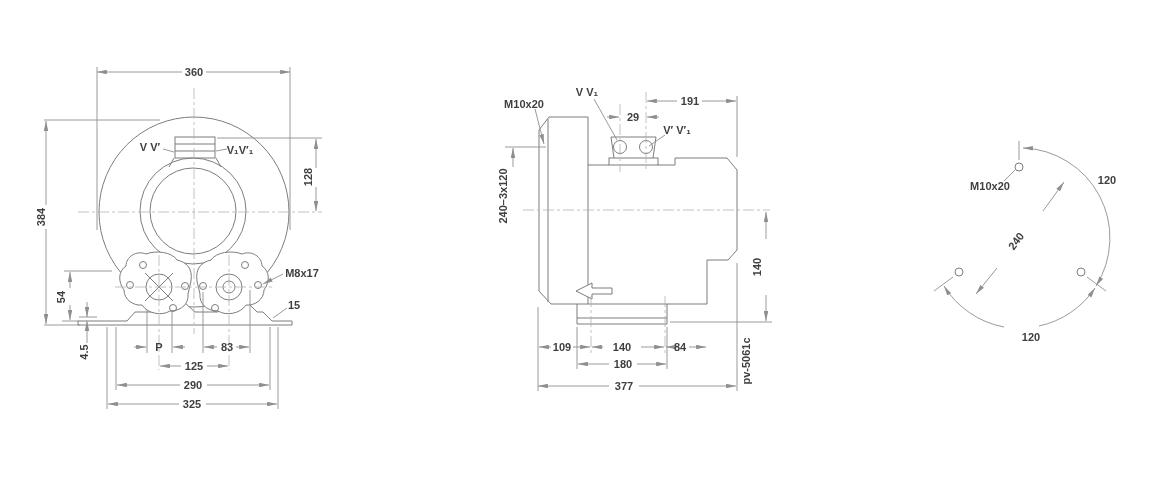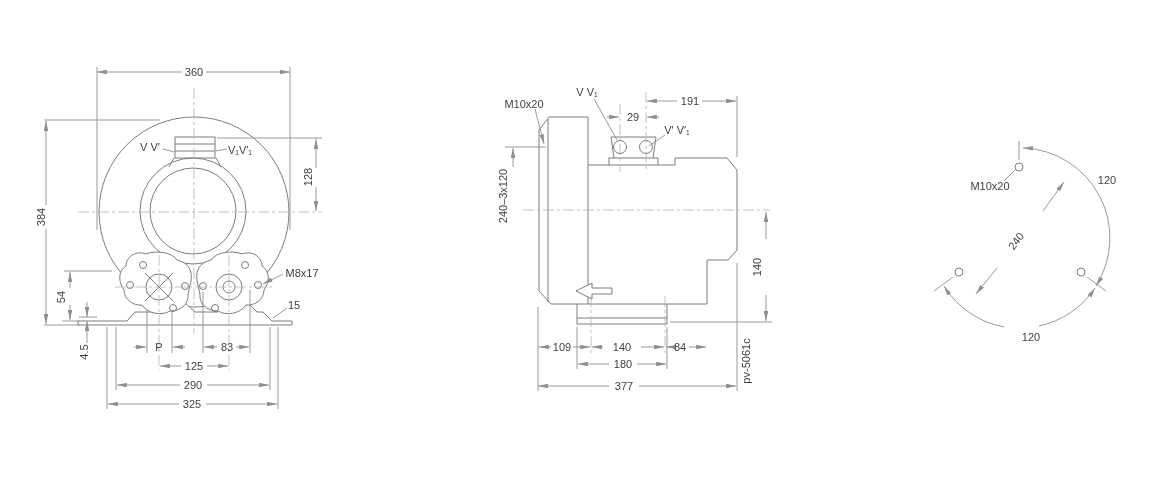--- a/index.html
+++ b/index.html
@@ -1,17 +1,17 @@
 <!DOCTYPE html>
 <html><head>
 <meta charset="utf-8">
 <style>
   html,body{margin:0;padding:0;background:#fff;}
   .stage{position:relative;width:1160px;height:480px;background:#ffffff;overflow:hidden;
-         font-family:"Liberation Sans",sans-serif;}
+         font-family:"Liberation Sans",sans-serif;font-weight:bold;}
   svg{display:block}
   svg{font-family:"Liberation Sans","DejaVu Sans",sans-serif;}
   .t{font-size:11px;fill:#3f3f3f;text-anchor:middle;}
   .o{stroke:#7d7d7d;fill:none;stroke-width:1;}
   .of{stroke:#7d7d7d;fill:#ffffff;stroke-width:1;}
   .d{stroke:#8f8f8f;fill:none;stroke-width:0.9;}
   .c{stroke:#b3b3b3;fill:none;stroke-width:0.8;stroke-dasharray:11 3 3 3;}
 </style>
 </head>
 <body>

